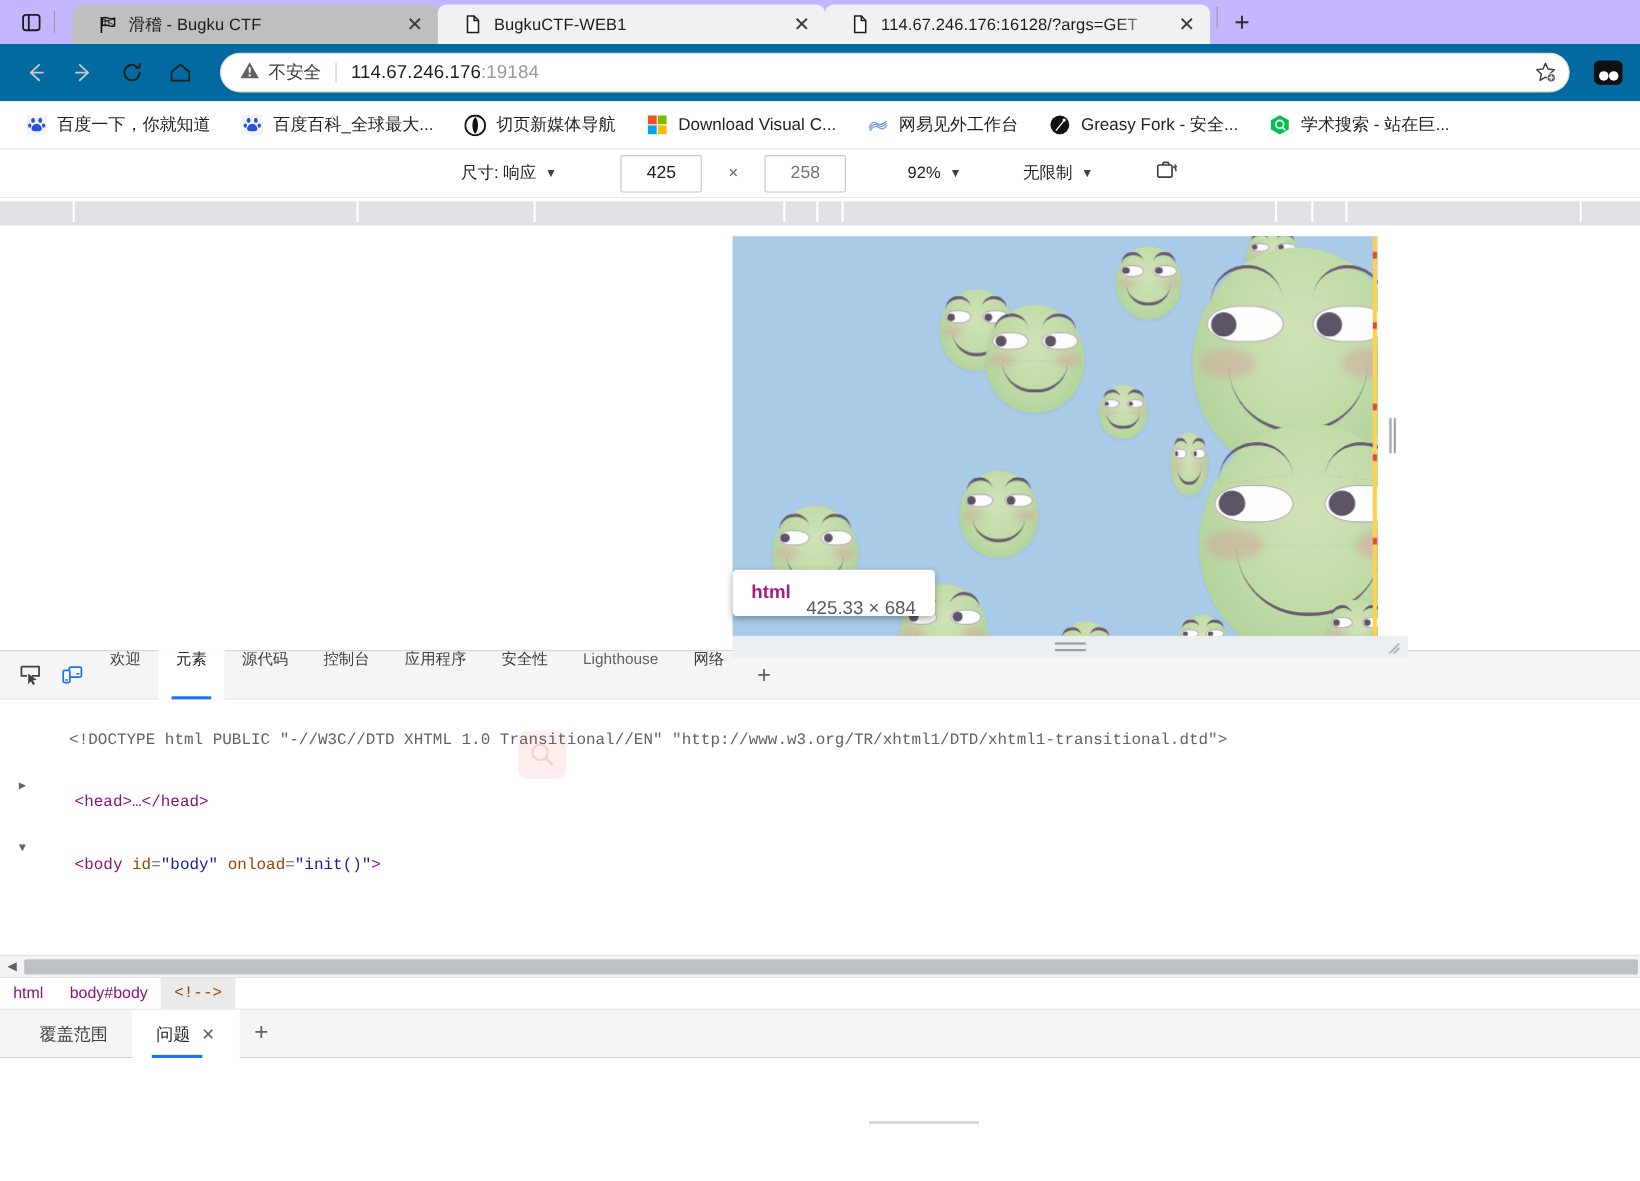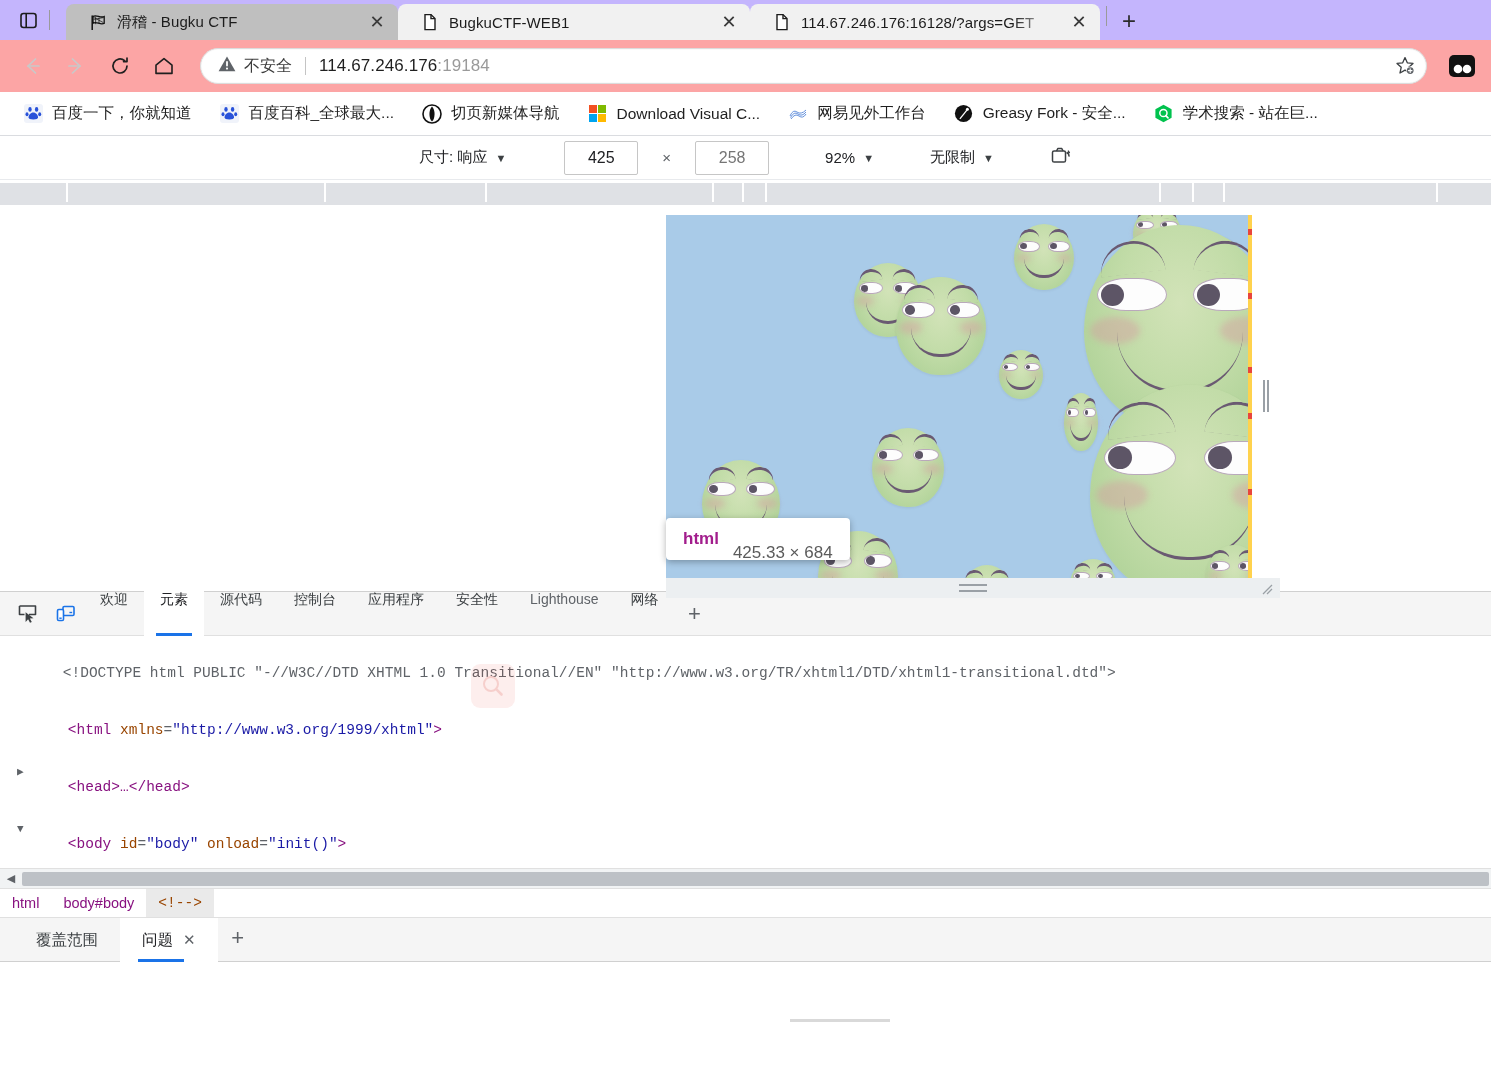--- a/index.html
+++ b/index.html
@@ -49,21 +49,21 @@
   }
   .tab-sep { width:1px; height:20px; background:#9a9a9a; align-self:center; margin:0 6px 8px 6px; }
   .newtab-btn {
     width: 32px; height: 32px; margin-bottom: 3px;
     display:flex; align-items:center; justify-content:center;
     font-size: 24px; color:#2b2b2b; font-weight: 300;
   }
 
   
   .navbar {
-    height: 52px; background: #fca5a5;
+    height: 52px; background: #0369a1;
     display: flex; align-items: center; padding: 0 10px; gap: 0px;
   }
   .nav-btn {
     width: 44px; height: 44px; display:flex; align-items:center; justify-content:center;
     border-radius: 50%;
   }
   .omnibox {
     flex: 1 1 auto; height: 36px; margin: 0 10px 0 14px;
     background: #ffffff; border: 1px solid #dcdcdc; border-radius: 18px;
     display: flex; align-items: center; padding: 0 6px 0 16px;
@@ -789,23 +789,20 @@
       <span>网络</span>
     </div>
   <div class="dt-plus">+</div>
 </div>
 
 <div class="dt-elements">
   <div class="code-line">
     <span class="tok-doctype">&lt;!DOCTYPE html PUBLIC "-//W3C//DTD XHTML 1.0 Transitional//EN" "http://www.w3.org/TR/xhtml1/DTD/xhtml1-transitional.dtd"&gt;</span>
   </div>
   <div class="code-line indent1">
-    <span class="tok-tag">&lt;html</span><span class="tok-punct"> </span><span class="tok-attr">xmlns</span><span class="tok-punct">=</span><span class="tok-val">"http://www.w3.org/1999/xhtml"</span><span class="tok-tag">&gt;</span>
-  </div>
-  <div class="code-line indent1">
     <span class="arrow">▶</span><span class="tok-tag">&lt;head&gt;…&lt;/head&gt;</span>
   </div>
   <div class="code-line indent1">
     <span class="arrow open">▼</span><span class="tok-tag">&lt;body</span><span class="tok-punct"> </span><span class="tok-attr">id</span><span class="tok-punct">=</span><span class="tok-val">"body"</span><span class="tok-punct"> </span><span class="tok-attr">onload</span><span class="tok-punct">=</span><span class="tok-val">"init()"</span><span class="tok-tag">&gt;</span>
   </div>
 
   <div class="search-ghost" style="left:471px; top:28px;">
     <svg width="26" height="26" viewBox="0 0 26 26">
         <circle cx="11" cy="11" r="7" fill="none" stroke="#f6cfcc" stroke-width="2"></circle>
         <line x1="16.2" y1="16.2" x2="21.5" y2="21.5" stroke="#f6cfcc" stroke-width="2.6" stroke-linecap="round"></line>

